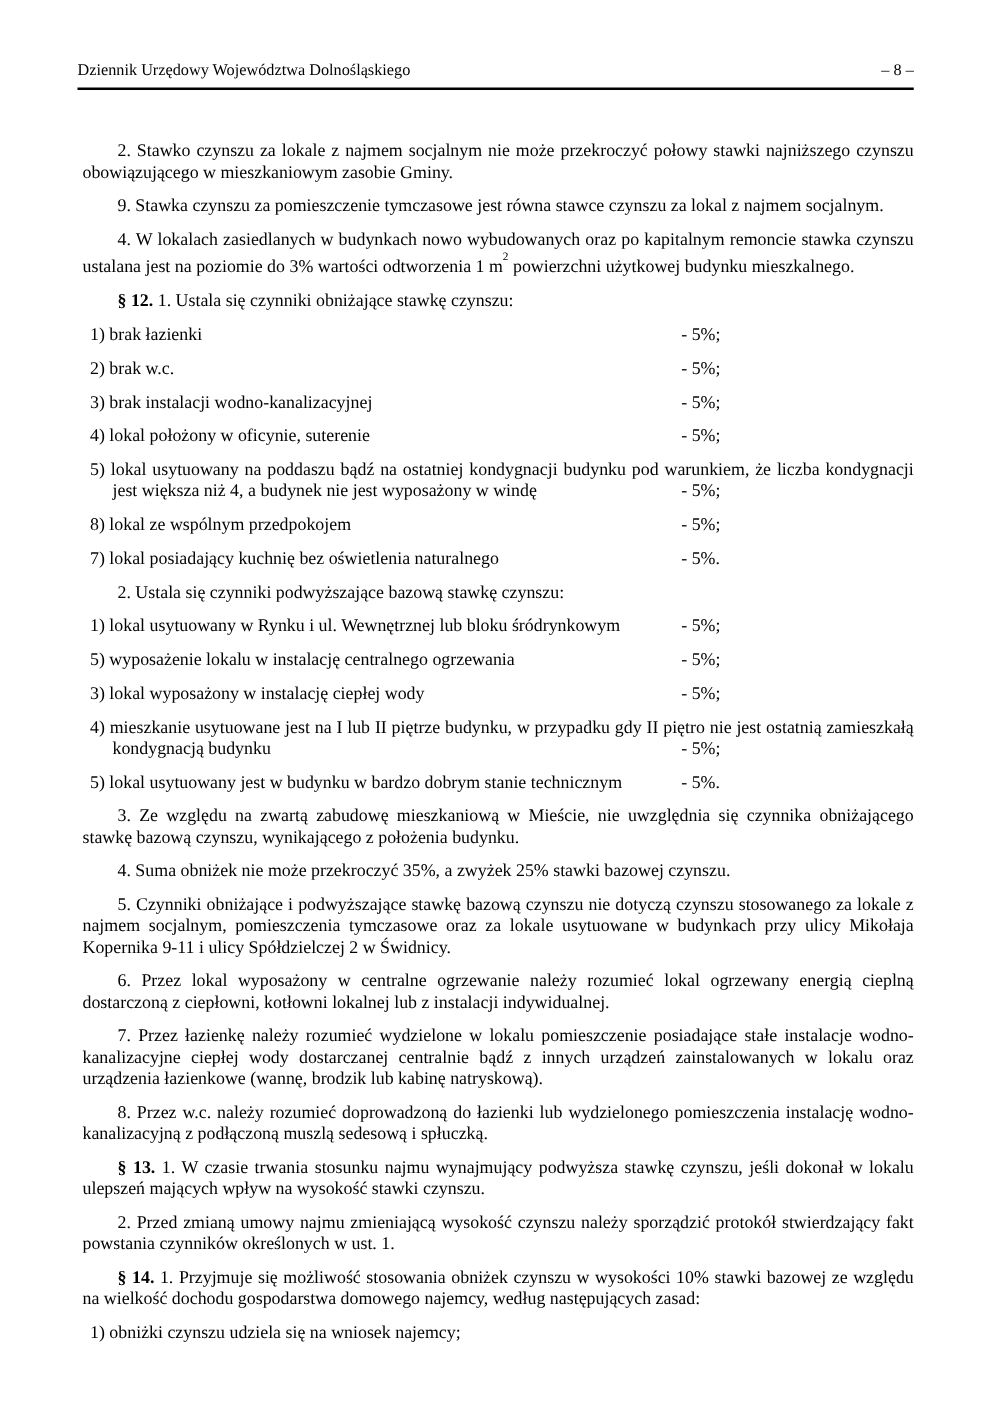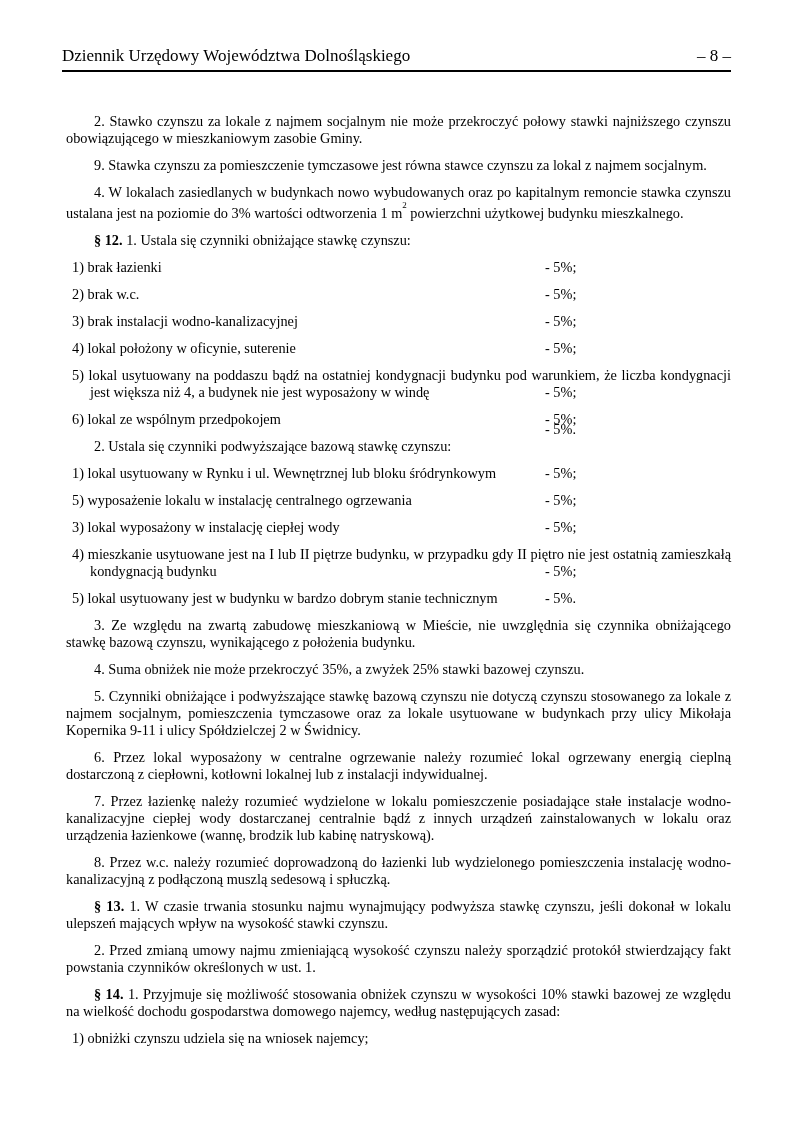--- a/index.html
+++ b/index.html
@@ -5,21 +5,21 @@
   html, body { margin: 0; padding: 0; }
   body {
     width: 793px; height: 1121px;
     background: #ffffff; color: #000000;
     font-family: "Liberation Serif", serif;
     position: relative; overflow: hidden;
   }
   .page-header {
     position: absolute; left: 62px; right: 62px; top: 48px;
     display: flex; align-items: baseline;
-    font-size: 17px; line-height: 15px;
+    font-size: 13px; line-height: 15px;
     border-bottom: 2px solid #000;
     padding-bottom: 7px;
   }
   .h-left  { flex: 1 1 0; text-align: left; white-space: nowrap; }
   .h-center{ flex: 0 0 auto; text-align: center; white-space: nowrap; }
   .h-right { flex: 1 1 0; text-align: right; white-space: nowrap; }
 
   .content {
     position: absolute; left: 62px; top: 73px; width: 669px;
     font-size: 14.3px; line-height: 17px;
@@ -72,24 +72,25 @@
   </div>
   <div class="item">
     <span>4) lokal położony w oficynie, suterenie</span>
     <span class="pct">- 5%;</span>
   </div>
   <div class="item">
     <span>5) lokal usytuowany na poddaszu bądź na ostatniej kondygnacji budynku pod warunkiem, że liczba kondygnacji jest większa niż 4, a budynek nie jest wyposażony w windę</span>
     <span class="pct">- 5%;</span>
   </div>
   <div class="item">
-    <span>6) lokal ze wspólnym przedpokojem</span>
+    <span>8) lokal ze wspólnym przedpokojem</span>
     <span class="pct">- 5%;</span>
   </div>
   <div class="item">
+    <span>7) lokal posiadający kuchnię bez oświetlenia naturalnego</span>
     <span class="pct">- 5%.</span>
   </div>
 
   <p class="para">2. Ustala się czynniki podwyższające bazową stawkę czynszu:</p>
 
   <div class="item">
     <span>1) lokal usytuowany w Rynku i ul. Wewnętrznej lub bloku śródrynkowym</span>
     <span class="pct">- 5%;</span>
   </div>
   <div class="item">

